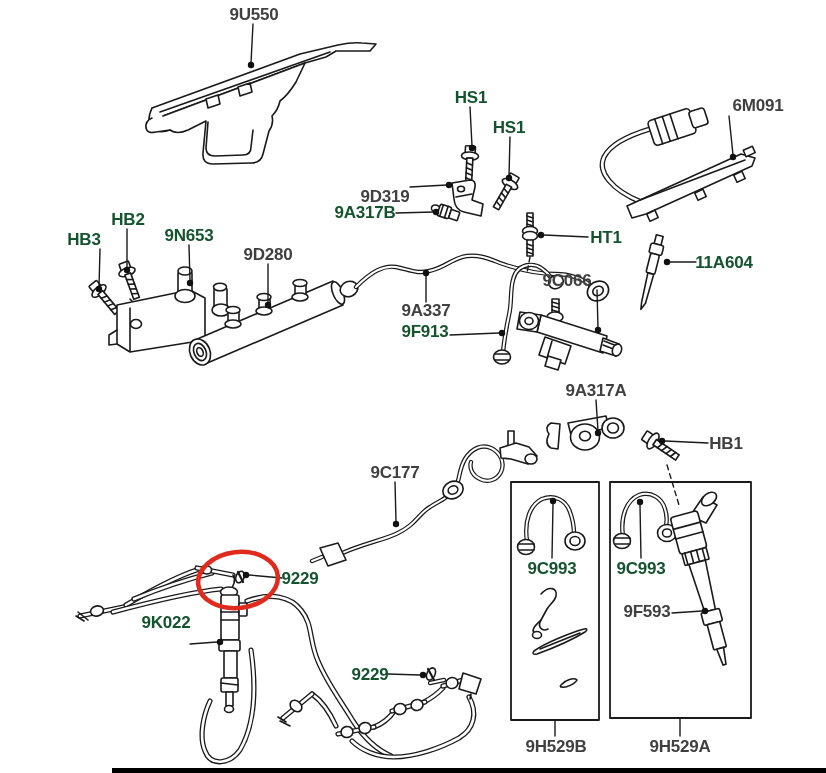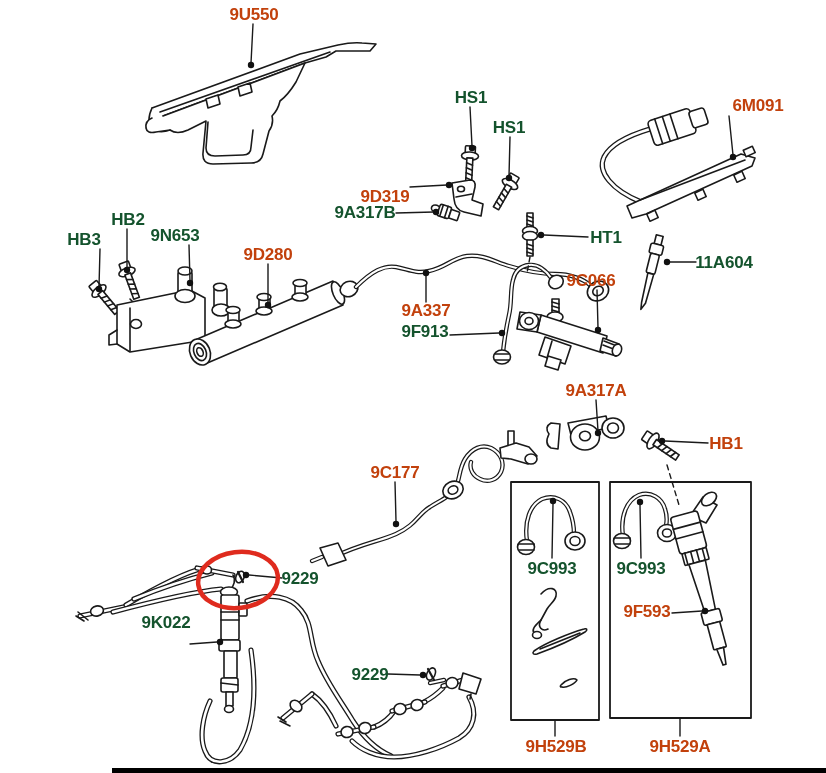--- a/index.html
+++ b/index.html
@@ -1,21 +1,21 @@
 <!DOCTYPE html>
 <html><head>
 <meta charset="utf-8">
 <style>
   html,body{margin:0;padding:0;background:#fff;}
   .stage{position:relative;width:826px;height:773px;background:#fff;overflow:hidden;
          font-family:"Liberation Sans","DejaVu Sans",sans-serif;}
   .stage svg{position:absolute;left:0;top:0;}
   .lbl{position:absolute;transform:translate(-50%,-50%);font-weight:bold;font-size:17px;
        letter-spacing:-0.2px;white-space:nowrap;user-select:none;}
-  .navy{color:#c2410c;text-align:right;}
+  .navy{color:#404040;text-align:right;}
   .green{color:#14532d;}
   .tube-out{stroke:#1a1a1a;stroke-width:5.2;fill:none;stroke-linecap:round;}
   .tube-in{stroke:#ffffff;stroke-width:2.6;fill:none;stroke-linecap:round;}
   .pipe-out{stroke:#1a1a1a;stroke-width:4.4;fill:none;stroke-linecap:round;}
   .pipe-in{stroke:#ffffff;stroke-width:2.0;fill:none;stroke-linecap:round;}
 </style>
 </head>
 <body>
 
 <div class="stage">
@@ -355,28 +355,28 @@
   <rect x="112" y="768" width="714" height="5" fill="#000"></rect>
 </svg>
 
 <span class="lbl navy" style="left:254px;top:15px">9U550</span>
 <span class="lbl green" style="left:471px;top:98px">HS1</span>
 <span class="lbl green" style="left:509px;top:128px">HS1</span>
 <span class="lbl navy" style="left:385px;top:197px">9D319</span>
 <span class="lbl green" style="left:365px;top:213px">9A317B</span>
 <span class="lbl green" style="left:128px;top:220px">HB2</span>
 <span class="lbl green" style="left:84px;top:240px">HB3</span>
-<span class="lbl green" style="left:175px;top:236px">9N653</span>
+<span class="lbl green" style="left:189px;top:236px">9N653</span>
 <span class="lbl navy" style="left:268px;top:255px">9D280</span>
 <span class="lbl green" style="left:606px;top:238px">HT1</span>
 <span class="lbl navy" style="left:758px;top:106px">6M091</span>
 <span class="lbl green" style="left:724px;top:263px">11A604</span>
 <span class="lbl navy" style="left:426px;top:311px">9A337</span>
 <span class="lbl green" style="left:425px;top:332px">9F913</span>
-<span class="lbl navy" style="left:591px;top:281px">9C066</span>
+<span class="lbl navy" style="left:567px;top:281px">9C066</span>
 <span class="lbl navy" style="left:596px;top:391px">9A317A</span>
 <span class="lbl navy" style="left:726px;top:444px">HB1</span>
 <span class="lbl navy" style="left:395px;top:473px">9C177</span>
 <span class="lbl green" style="left:300px;top:579px">9229</span>
 <span class="lbl green" style="left:166px;top:623px">9K022</span>
 <span class="lbl green" style="left:370px;top:675px">9229</span>
 <span class="lbl green" style="left:552px;top:569px">9C993</span>
 <span class="lbl navy" style="left:556px;top:747px">9H529B</span>
 <span class="lbl green" style="left:641px;top:569px">9C993</span>
 <span class="lbl navy" style="left:647px;top:612px">9F593</span>

